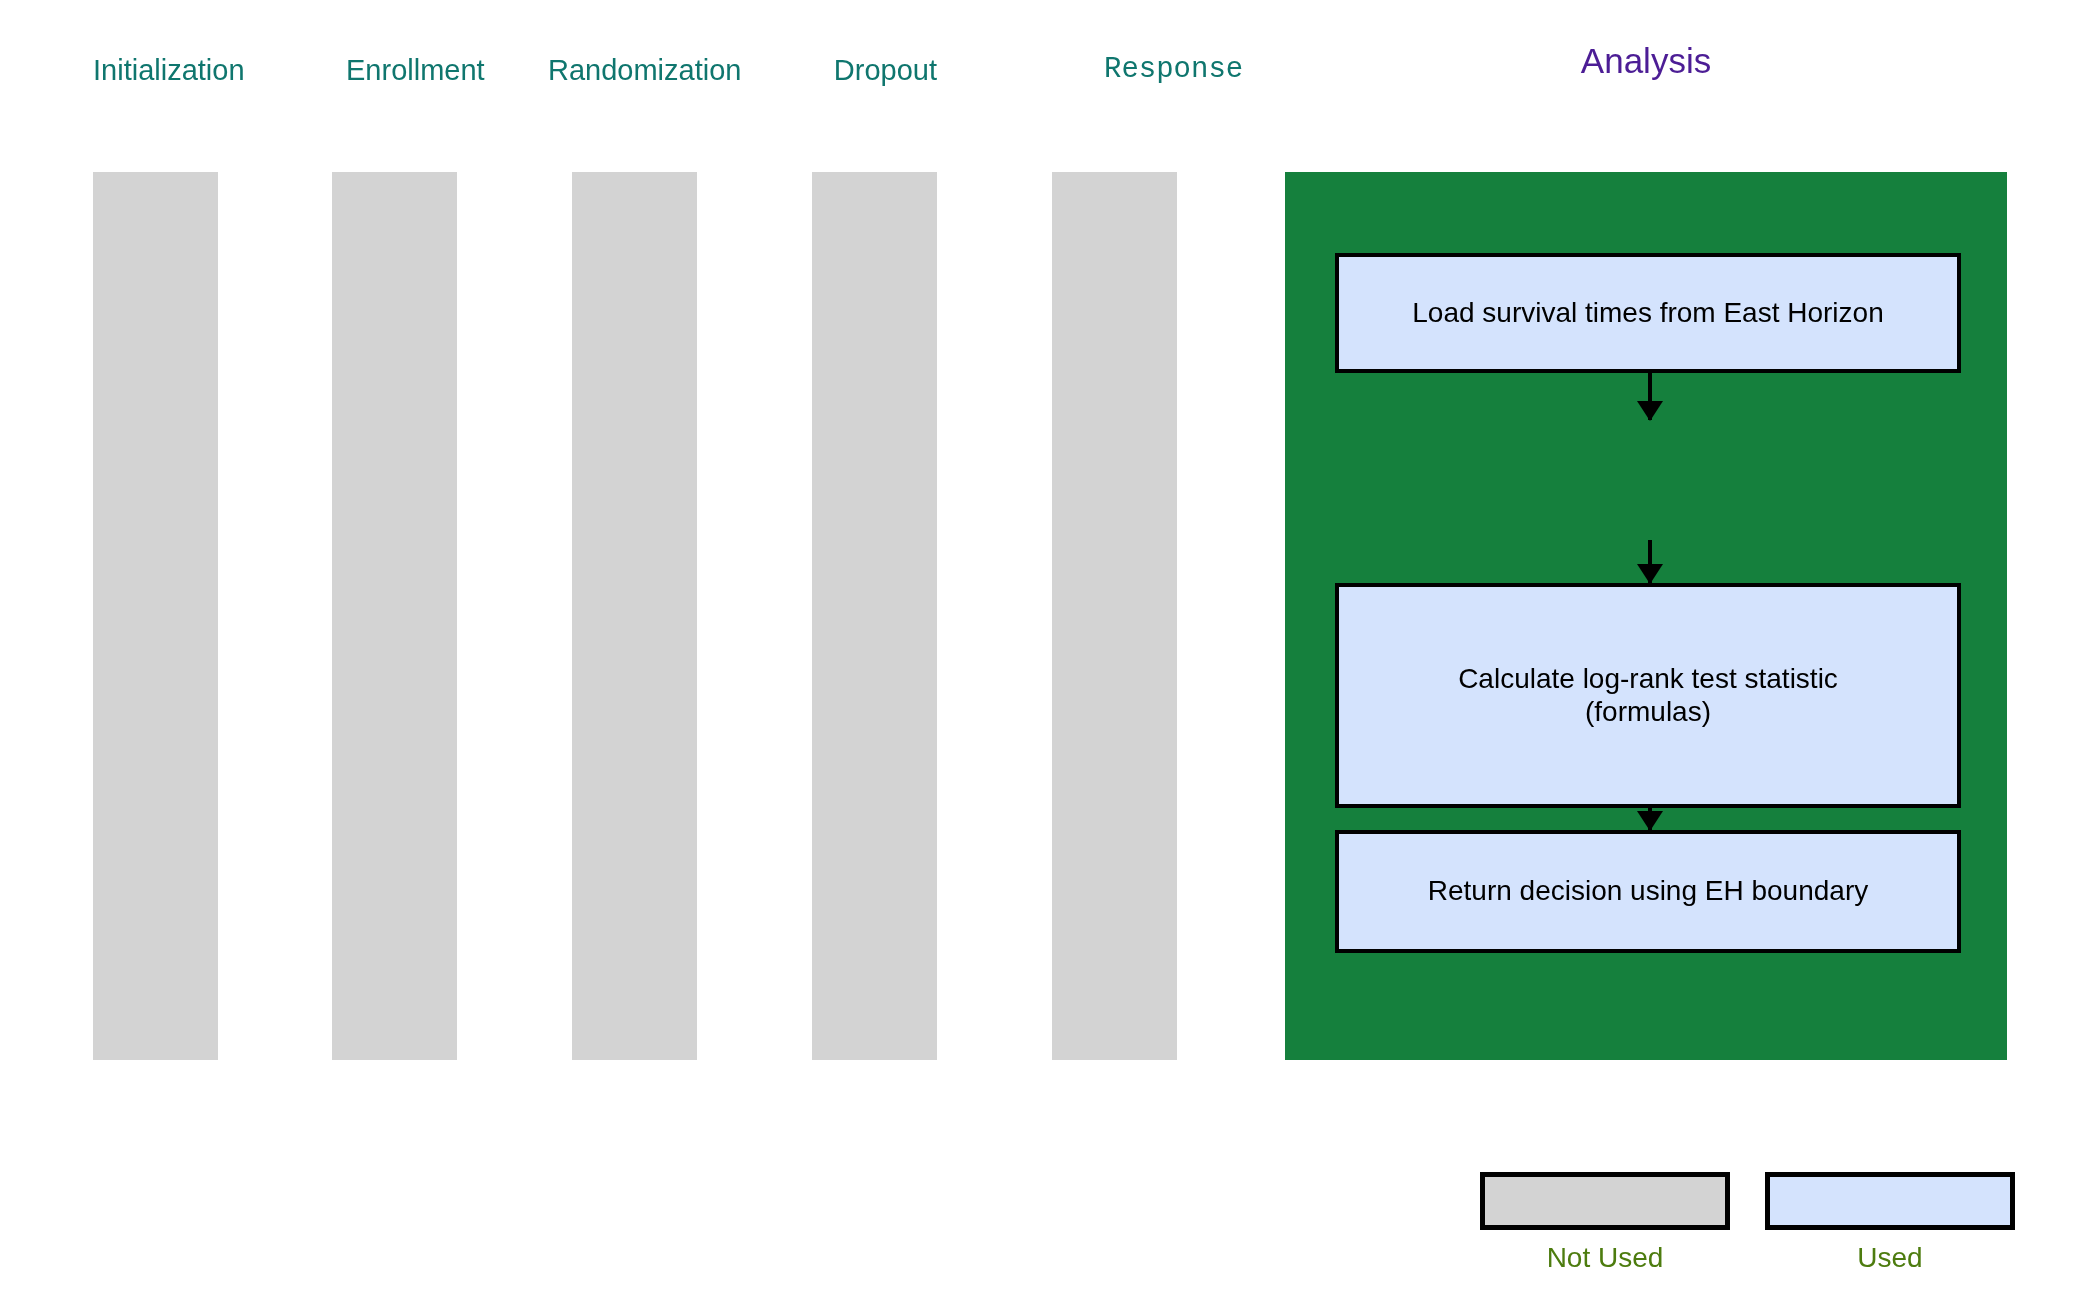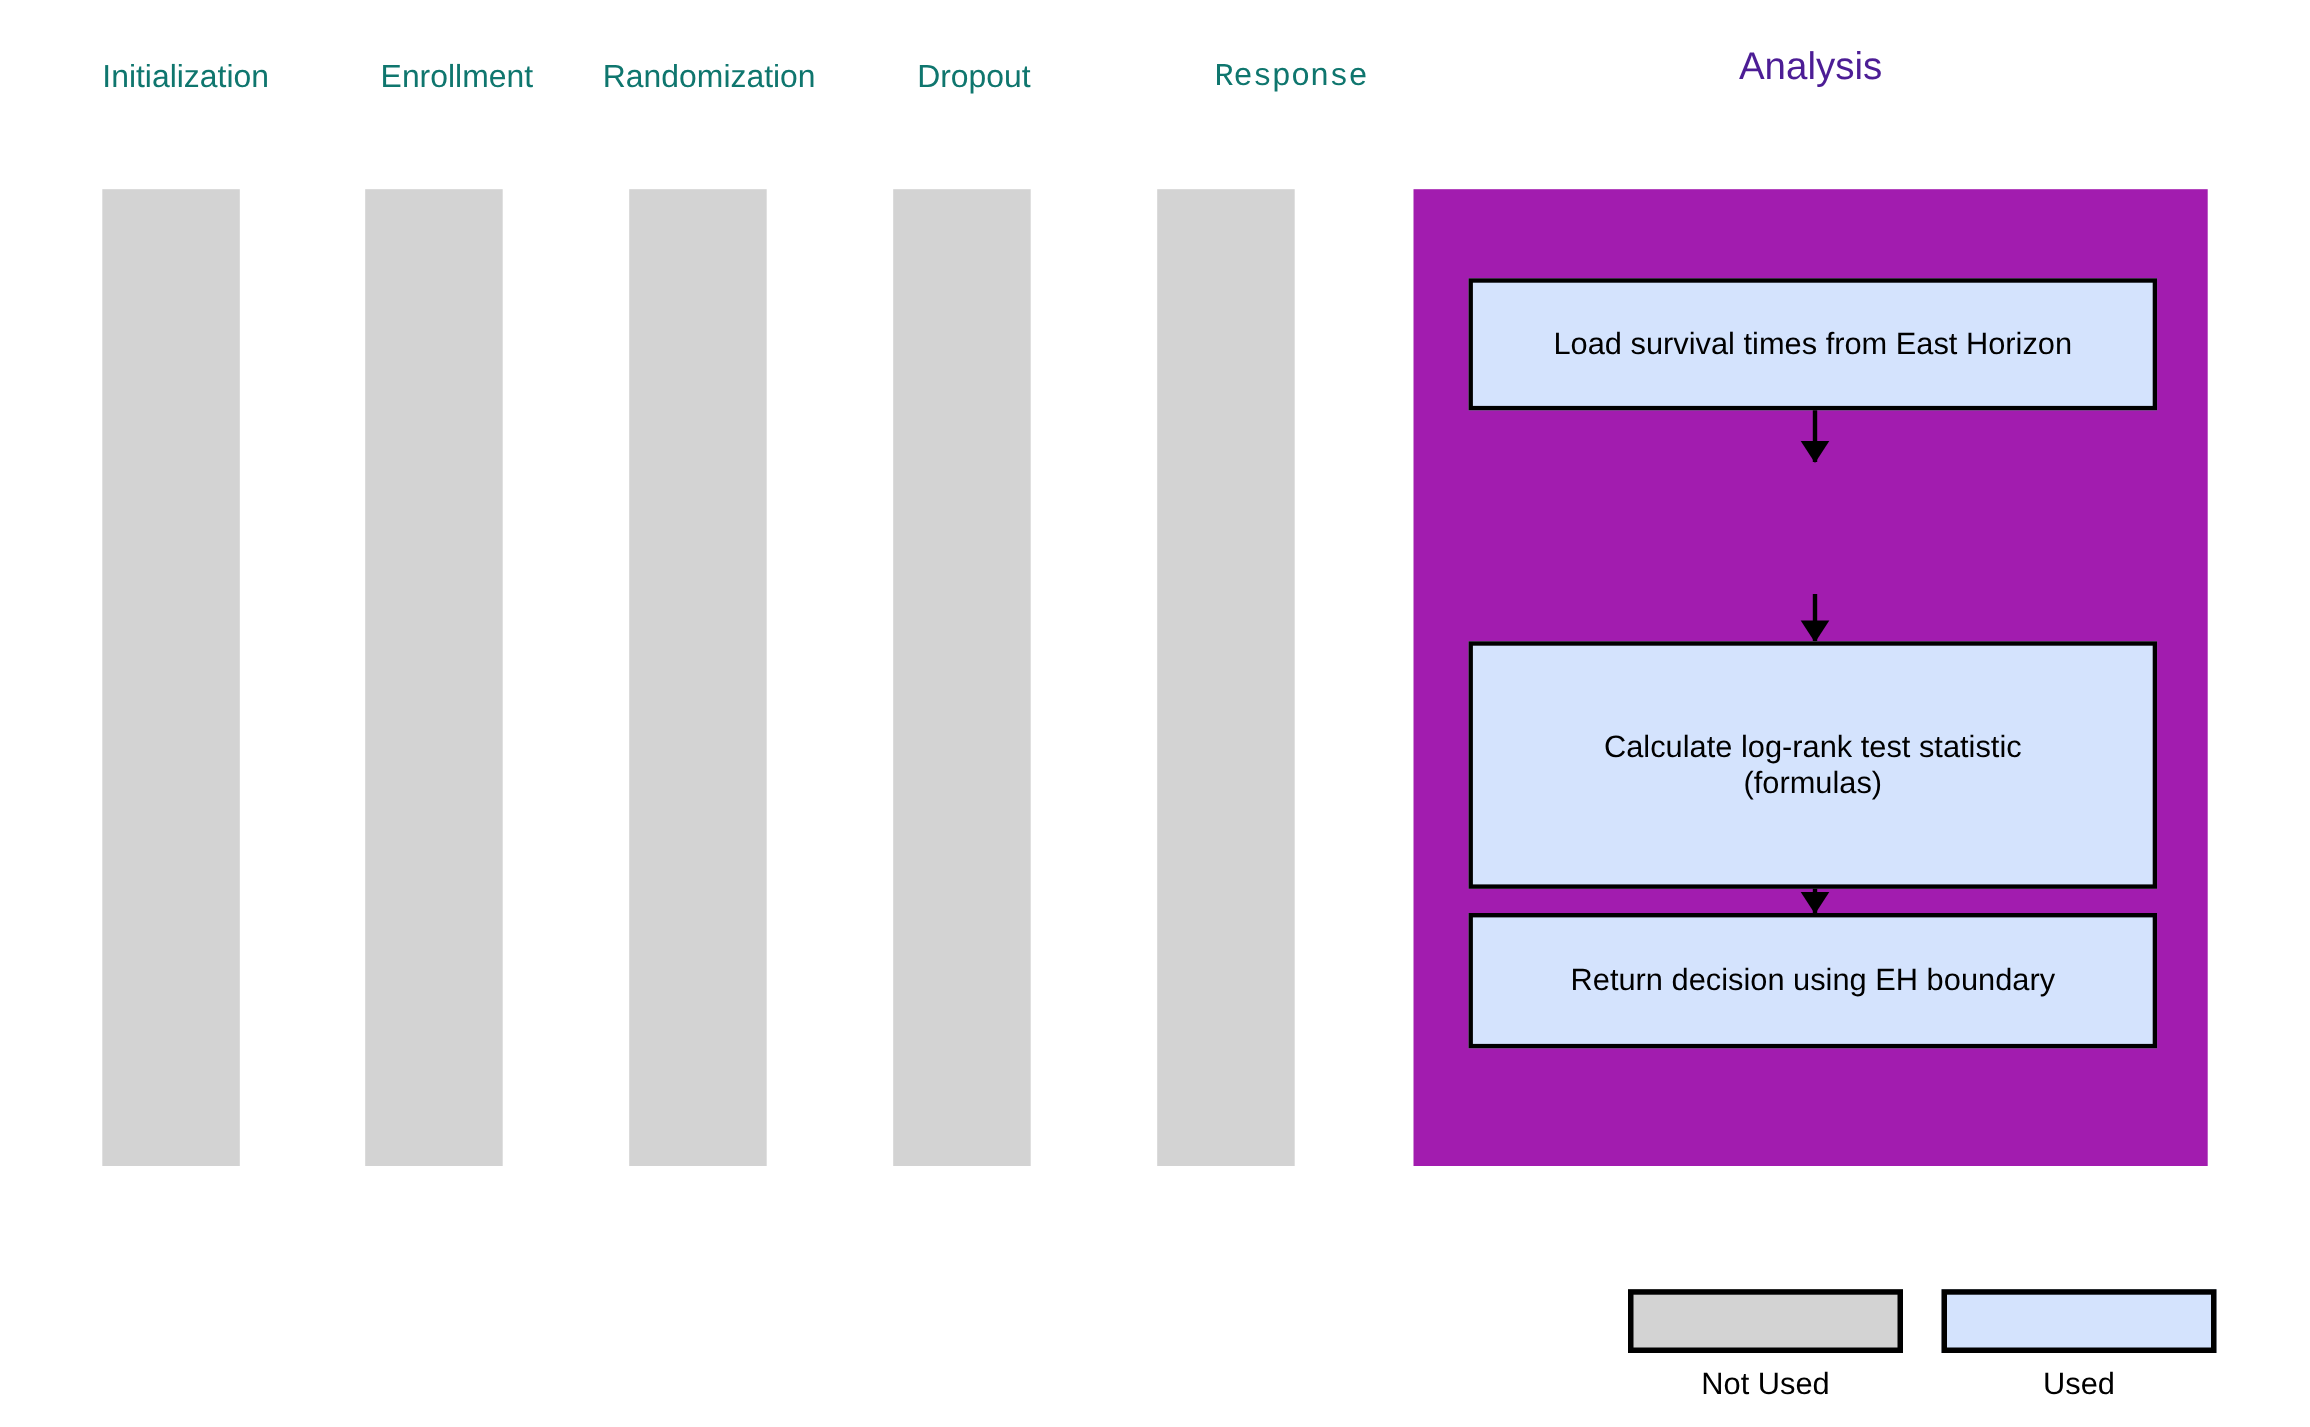--- a/index.html
+++ b/index.html
@@ -49,21 +49,21 @@
     font-size: 35px;
     color: #4c1d95;
     white-space: nowrap;
   }
   #analysis-panel {
     position: absolute;
     left: 1285px;
     top: 172px;
     width: 722px;
     height: 888px;
-    background: #a21caf;
+    background: #15803d;
   }
 
   
   .flow-box {
     position: absolute;
     left: 50px;          
     width: 626px;
     box-sizing: border-box;
     border: 4px solid #000000;
     background: #d4e3fd;
@@ -117,21 +117,21 @@
   #legend-swatch-1 { left: 1765px; background: #d4e3fd; }
 
   .legend-label {
     position: absolute;
     width: 250px;
     top: 1240px;
     height: 36px;
     line-height: 36px;
     text-align: center;
     font-size: 28px;
-    color: #000000;
+    color: #4d7c0f;
     white-space: nowrap;
   }
   #legend-label-0 { left: 1480px; }
   #legend-label-1 { left: 1765px; }
 </style>
 </head>
 <body>
 
 <div id="canvas">
 

